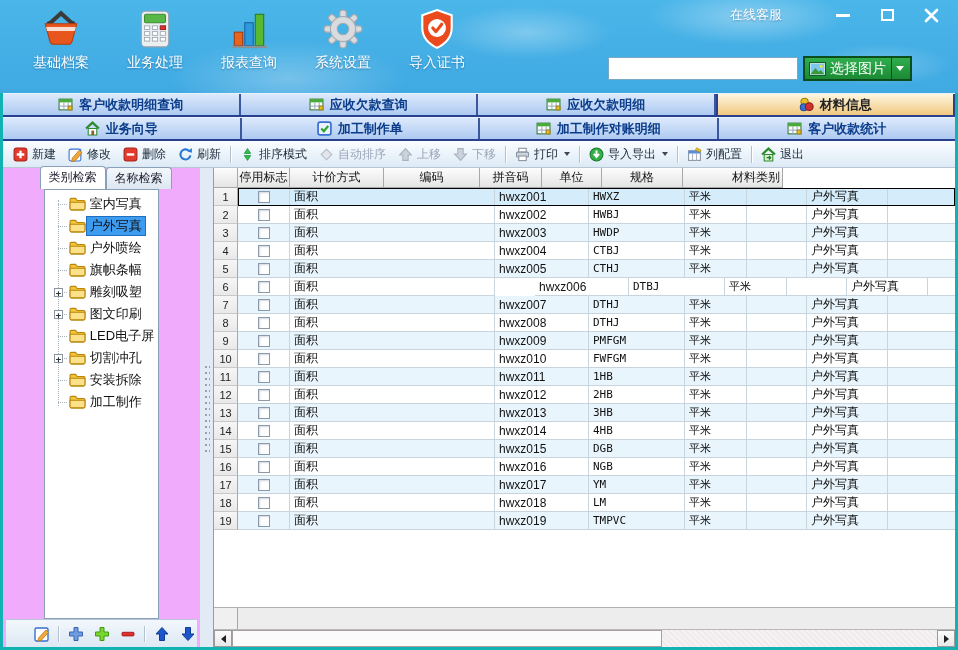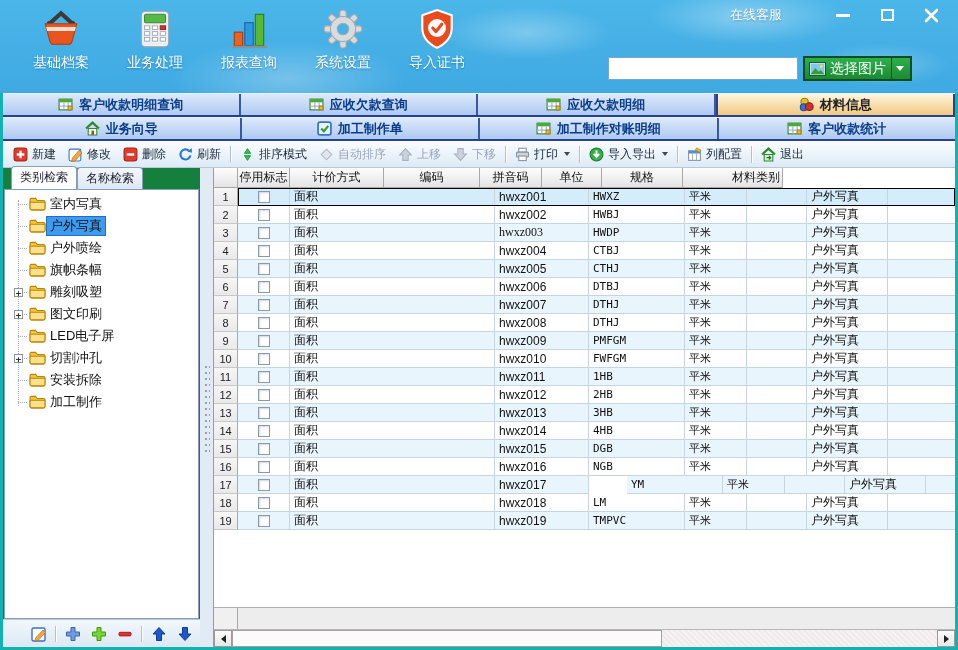--- a/index.html
+++ b/index.html
@@ -45,21 +45,21 @@
   .tbtn{display:flex;align-items:center;gap:4px;padding:0 6px;height:22px;font-size:12px;color:#1a2a3a;cursor:pointer;white-space:nowrap;}
   .tbtn .ticon{width:15px;height:15px;display:inline-flex;flex:none;}
   .tbtn.disabled{color:#9aa6b8;cursor:default;}
   .tbtn .caret2{width:0;height:0;border-left:3.5px solid transparent;border-right:3.5px solid transparent;border-top:4px solid #445;margin-left:2px;}
   .tsep{width:1px;height:17px;background:#b4c0ce;margin:0 3px;box-shadow:1px 0 0 #fff;}
 
   
   .main{flex:1;display:flex;min-height:0;}
 
   
-  .sidebar{width:197px;flex:none;display:flex;flex-direction:column;background:#15803d;}
+  .sidebar{width:197px;flex:none;display:flex;flex-direction:column;background:#f0abfc;align-items:center;}
   .side-tabs{height:21px;display:flex;align-items:flex-end;padding-left:8px;}
   .stab{font-size:12px;color:#223;background:linear-gradient(#f4f8fc,#dde7f1);border:1px solid #8aa0b8;border-bottom:none;border-radius:4px 4px 0 0;padding:2px 8px 2px;cursor:pointer;white-space:nowrap;}
   .stab.active{background:#fff;position:relative;z-index:2;padding-bottom:3px;}
   .tree{flex:1;position:relative;background:#fff;border:1px solid #8aa0b8;margin:0 1px;overflow:hidden;padding-top:3px;}
   .tree-vline{position:absolute;left:13px;top:10px;height:206px;border-left:1px dotted #a8b0b8;}
   .titem{position:relative;height:22px;display:flex;align-items:center;padding-left:24px;cursor:pointer;}
   .titem .stub{position:absolute;left:13px;top:11px;width:9px;border-top:1px dotted #a8b0b8;}
   .titem .ebox{position:absolute;left:9px;top:7px;width:9px;height:9px;background:#fff;border:1px solid #8a94a0;color:#333;font:bold 9px/8px "DejaVu Sans Mono",monospace;text-align:center;z-index:2;}
   .titem .ficon{width:17px;height:14px;flex:none;display:inline-flex;}
   .titem .tlabel{font-size:13px;color:#111;padding:1px 4px;white-space:nowrap;}
@@ -624,21 +624,21 @@
                 <div class="cell" style="width: 100px;"></div>
               </div>
             </div>
             <div class="trow odd">
               <div class="rownum" style="width: 24px;">3</div>
               <div class="rowline">
                 <div class="cell center" style="width: 52px;">
                   <span class="cbox"></span>
                 </div>
                 <div class="cell" style="width: 205px;">面积</div>
-                <div class="cell" style="width: 94px; font-family: Liberation Serif, serif;">hwxz003</div>
+                <div class="cell" style="width: 94px;">hwxz003</div>
                 <div class="cell mono" style="width: 96px; text-align: right;">HWDP</div>
                 <div class="cell mono" style="width: 62px;">平米</div>
                 <div class="cell" style="width: 60px;"></div>
                 <div class="cell" style="width: 81px;">户外写真</div>
                 <div class="cell" style="width: 100px;"></div>
               </div>
             </div>
             <div class="trow even">
               <div class="rownum" style="width: 24px;">4</div>
               <div class="rowline">
@@ -669,21 +669,21 @@
                 <div class="cell" style="width: 100px;"></div>
               </div>
             </div>
             <div class="trow even">
               <div class="rownum" style="width: 24px;">6</div>
               <div class="rowline">
                 <div class="cell center" style="width: 52px;">
                   <span class="cbox"></span>
                 </div>
                 <div class="cell" style="width: 205px;">面积</div>
-                <div class="cell" style="width: 94px;">hwxz006</div>
+                <div class="cell" style="width: 94px; margin-left: 40px;">hwxz006</div>
                 <div class="cell mono" style="width: 96px;">DTBJ</div>
                 <div class="cell mono" style="width: 62px;">平米</div>
                 <div class="cell" style="width: 60px;"></div>
                 <div class="cell" style="width: 81px;">户外写真</div>
                 <div class="cell" style="width: 100px;"></div>
               </div>
             </div>
             <div class="trow odd">
               <div class="rownum" style="width: 24px;">7</div>
               <div class="rowline">
@@ -835,21 +835,21 @@
               </div>
             </div>
             <div class="trow odd">
               <div class="rownum" style="width: 24px;">17</div>
               <div class="rowline">
                 <div class="cell center" style="width: 52px;">
                   <span class="cbox"></span>
                 </div>
                 <div class="cell" style="width: 205px;">面积</div>
                 <div class="cell" style="width: 94px;">hwxz017</div>
-                <div class="cell mono" style="width: 96px; margin-left: 38px;">YM</div>
+                <div class="cell mono" style="width: 96px;">YM</div>
                 <div class="cell mono" style="width: 62px;">平米</div>
                 <div class="cell" style="width: 60px;"></div>
                 <div class="cell" style="width: 81px;">户外写真</div>
                 <div class="cell" style="width: 100px;"></div>
               </div>
             </div>
             <div class="trow even">
               <div class="rownum" style="width: 24px; text-align: right;">18</div>
               <div class="rowline">
                 <div class="cell center" style="width: 52px;">

